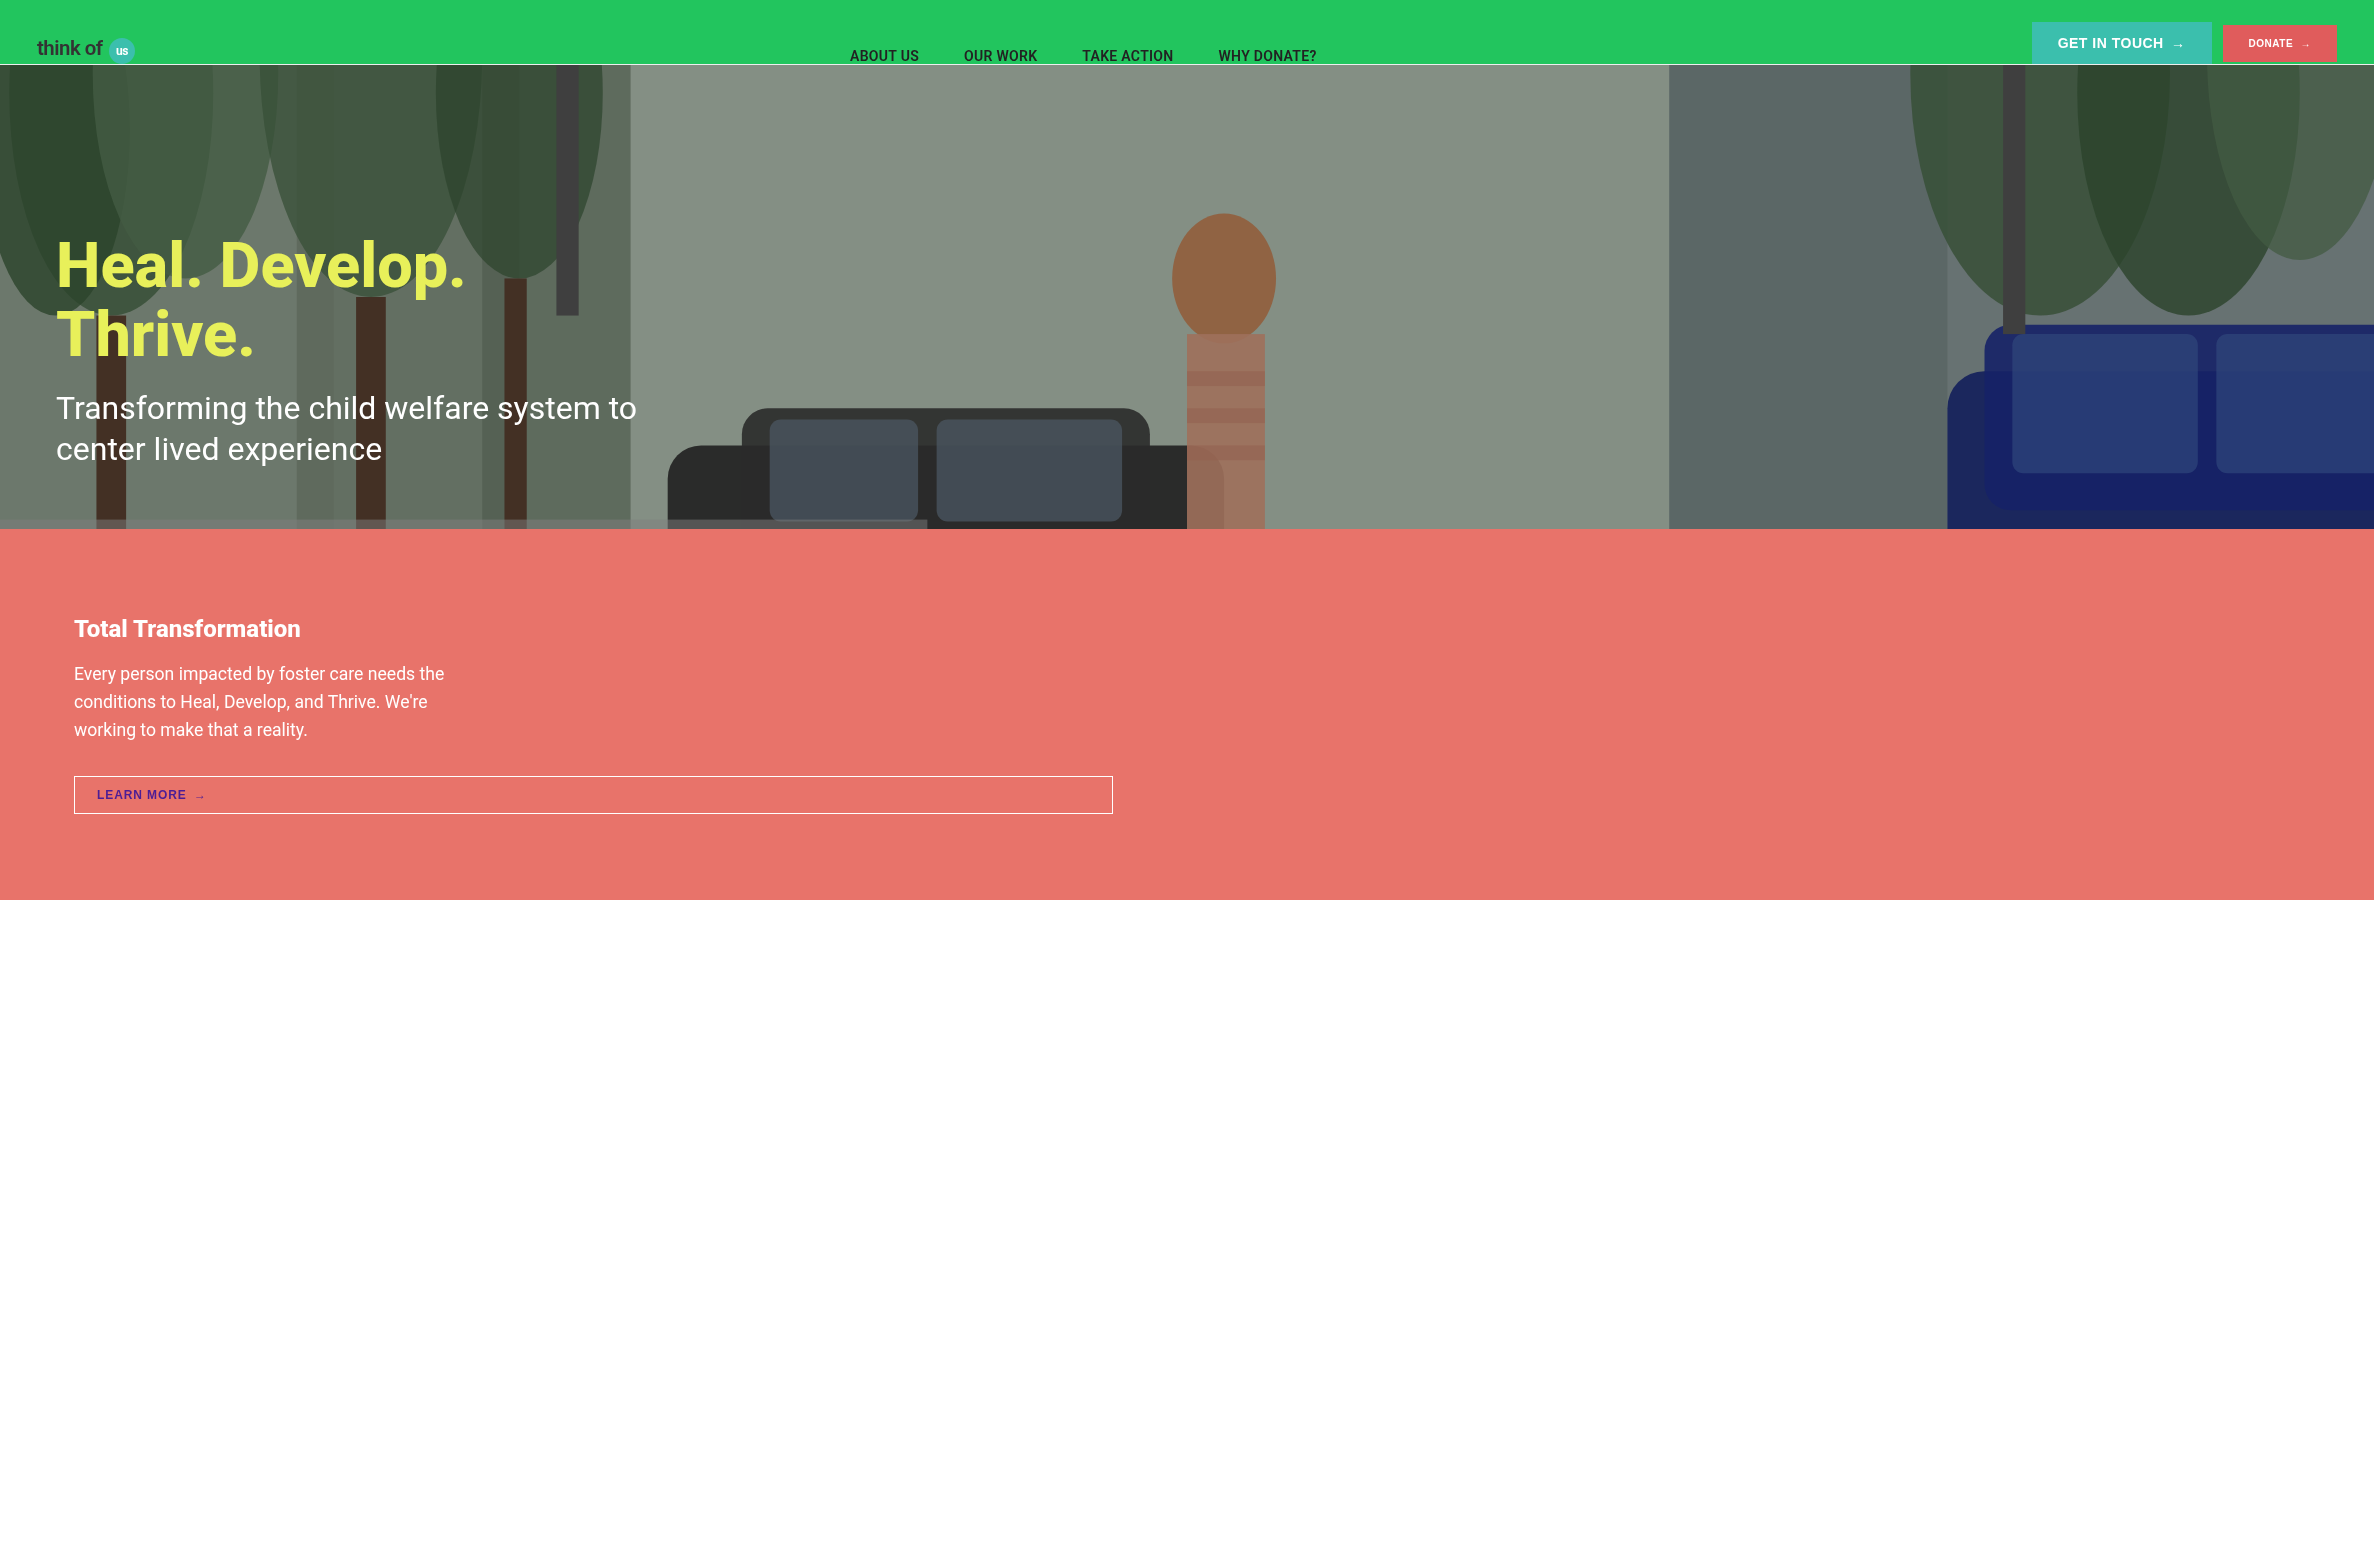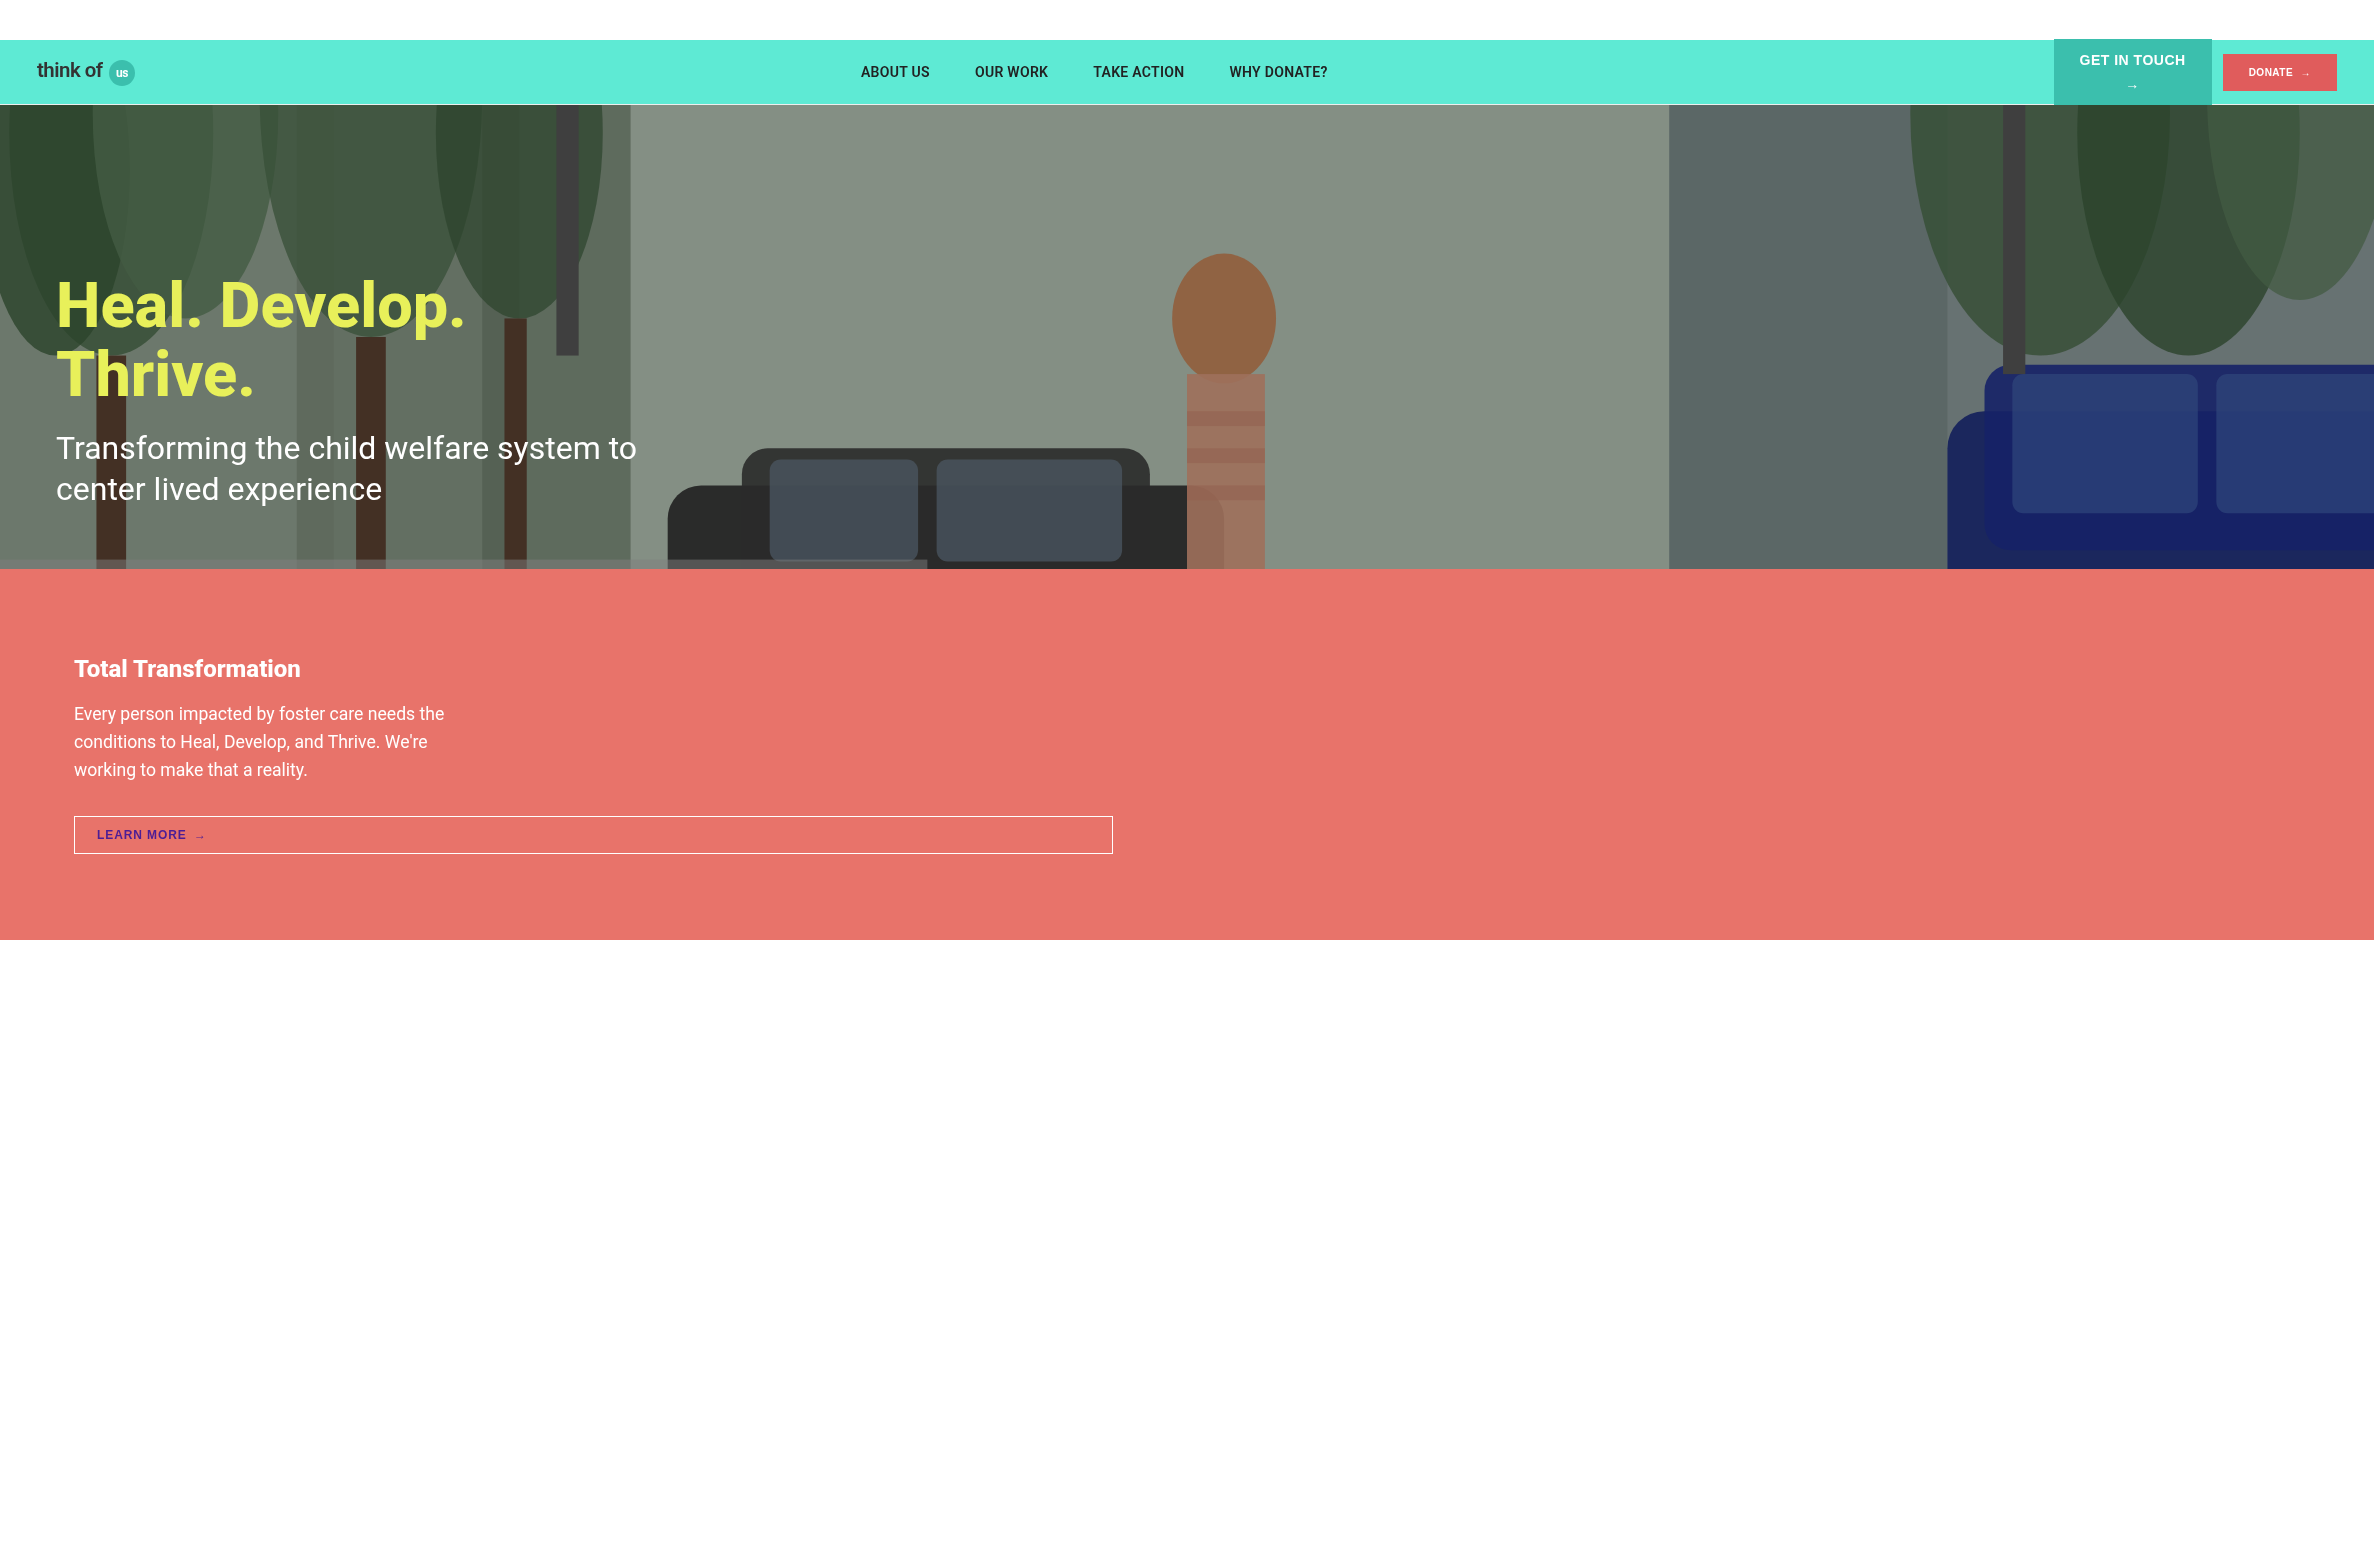--- a/index.html
+++ b/index.html
@@ -9,29 +9,28 @@
     }
 
     body {
       font-family: -apple-system, BlinkMacSystemFont, 'Segoe UI', Roboto, Arial, sans-serif;
       overflow-x: hidden;
     }
 
     
     .header {
       display: flex;
-      align-items: center;
+      align-items: flex-end;
       justify-content: space-between;
       padding: 0 37px;
       height: 65px;
-      background: #5eead4;
+      background: #22c55e;
       border-bottom: 0.9px solid #eee;
       position: relative;
       z-index: 10;
-      margin-top: 40px;
     }
 
     .logo-wrap {
       display: flex;
       align-items: center;
       gap: 3.7px;
       text-decoration: none;
     }
 
     .logo-text {
@@ -82,21 +81,20 @@
       border: none;
       padding: 13px 26px;
       font-size: 14px;
       font-weight: 700;
       letter-spacing: 0.5px;
       cursor: pointer;
       display: flex;
       align-items: center;
       gap: 7.4px;
       text-transform: uppercase;
-      flex-direction: column;
     }
 
     .btn-donate {
       background: #e05c5c;
       color: #fff;
       border: none;
       padding: 13px 26px;
       font-size: 10px;
       font-weight: 700;
       letter-spacing: 0.5px;

